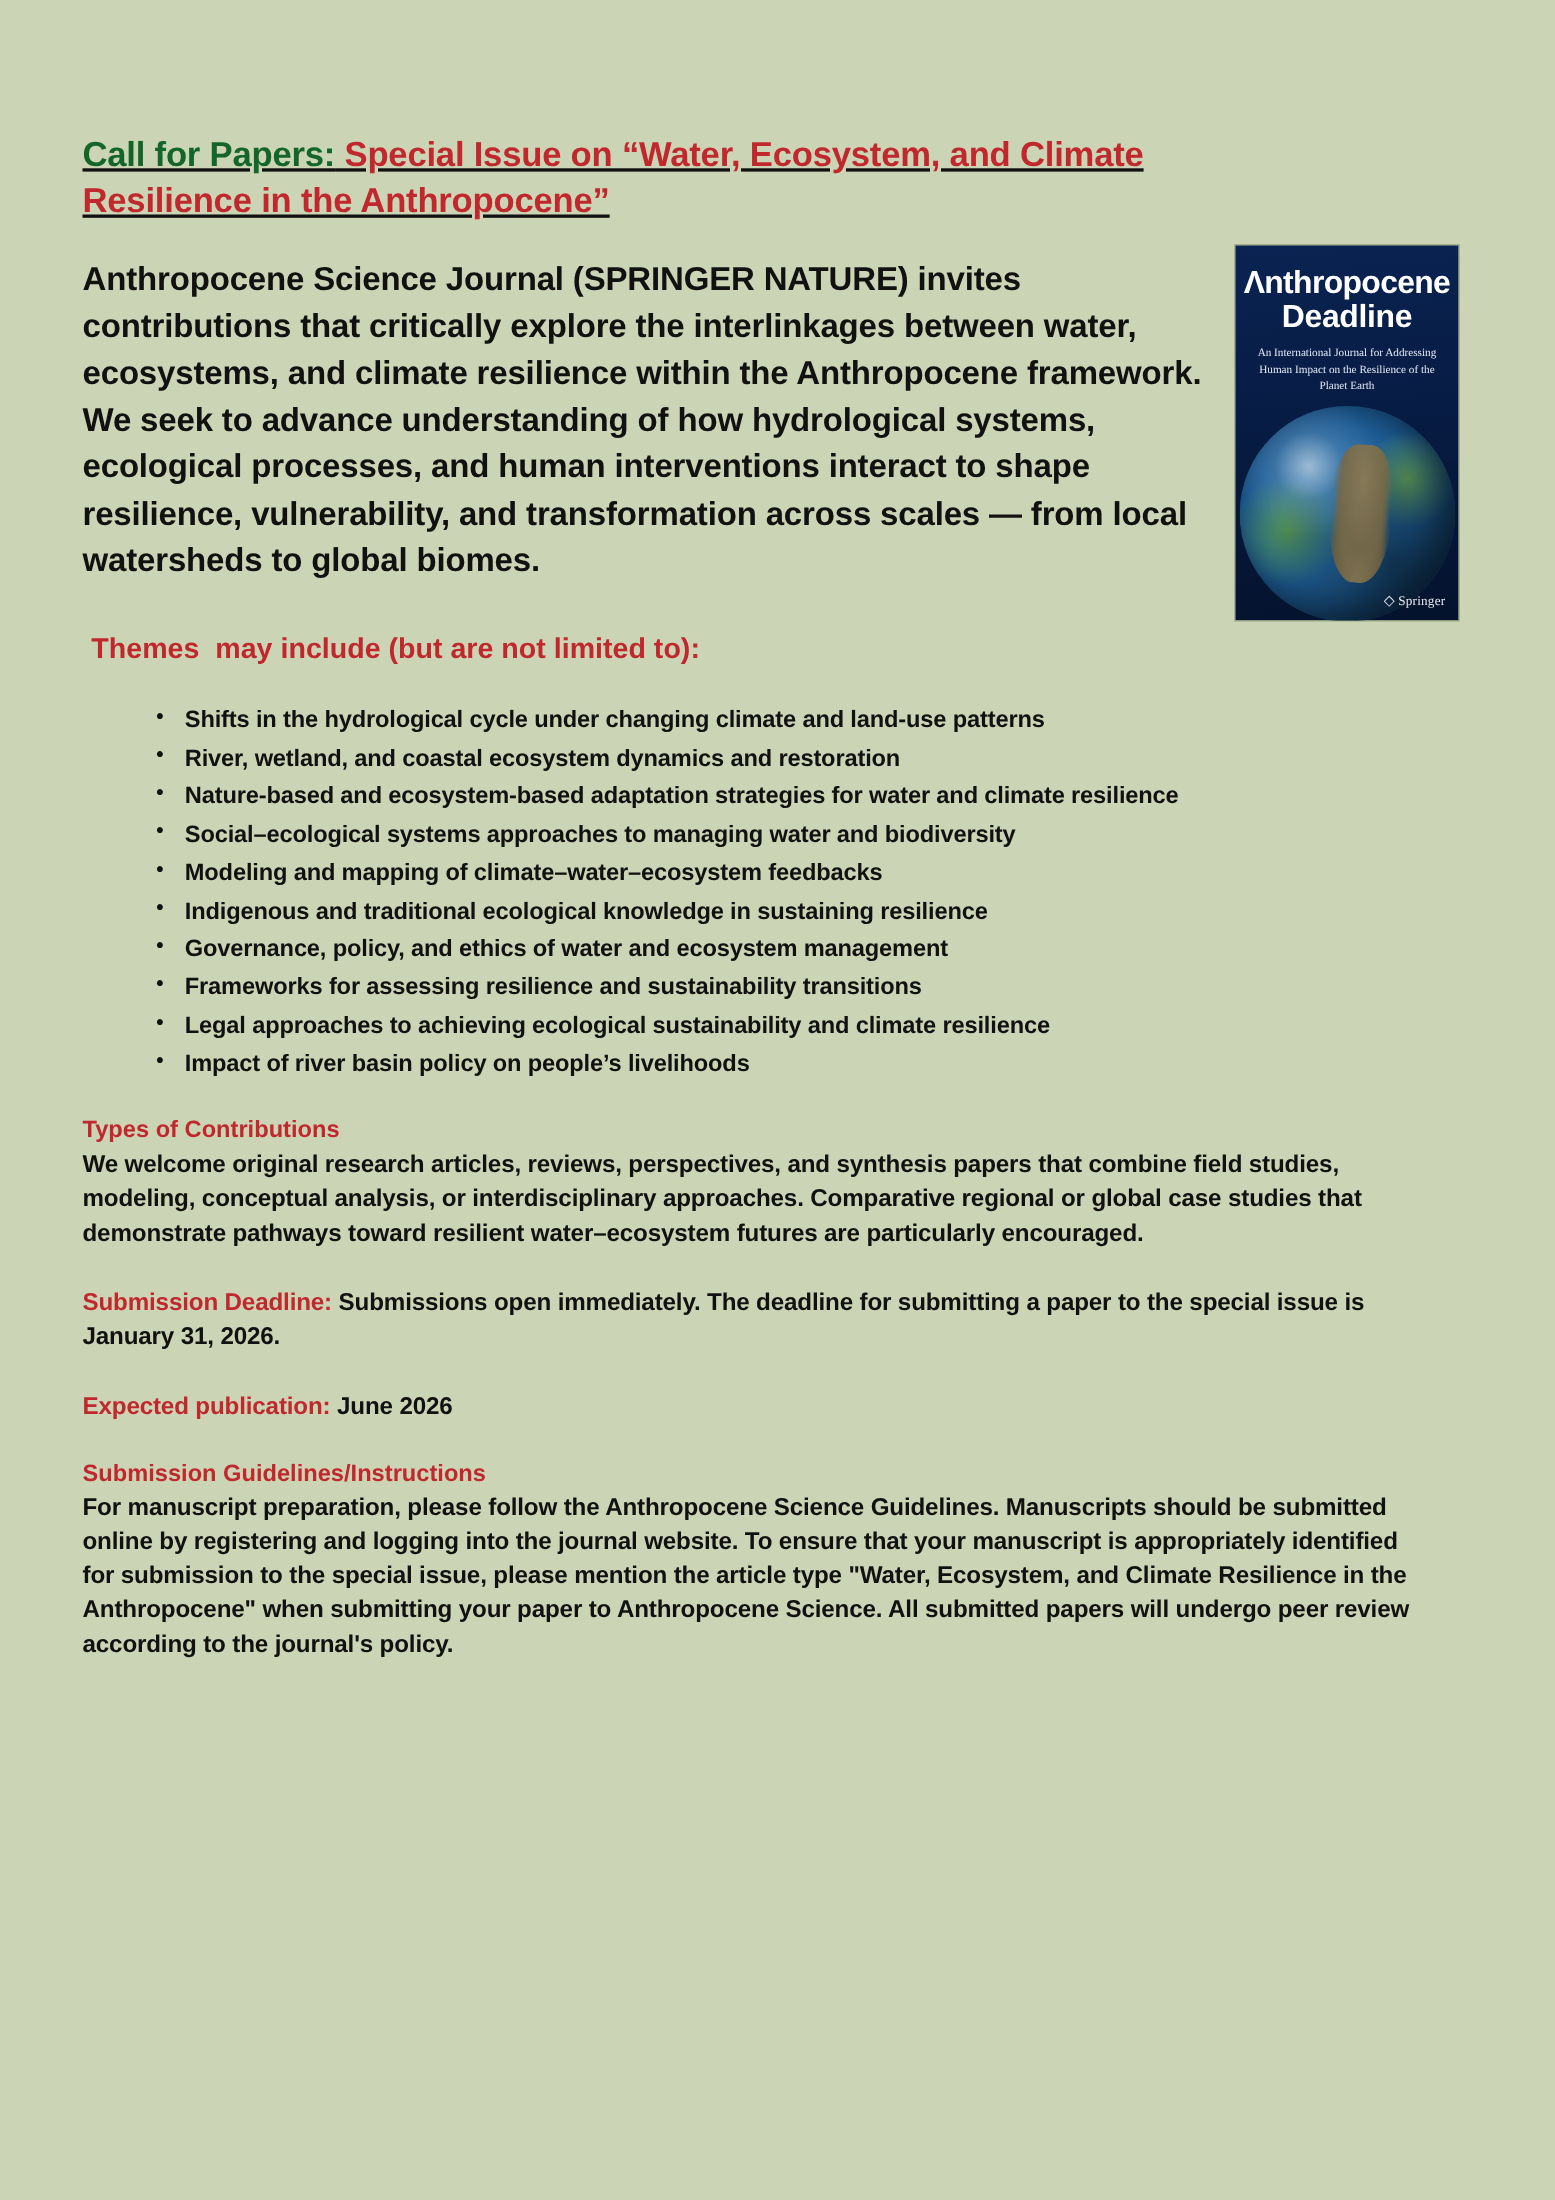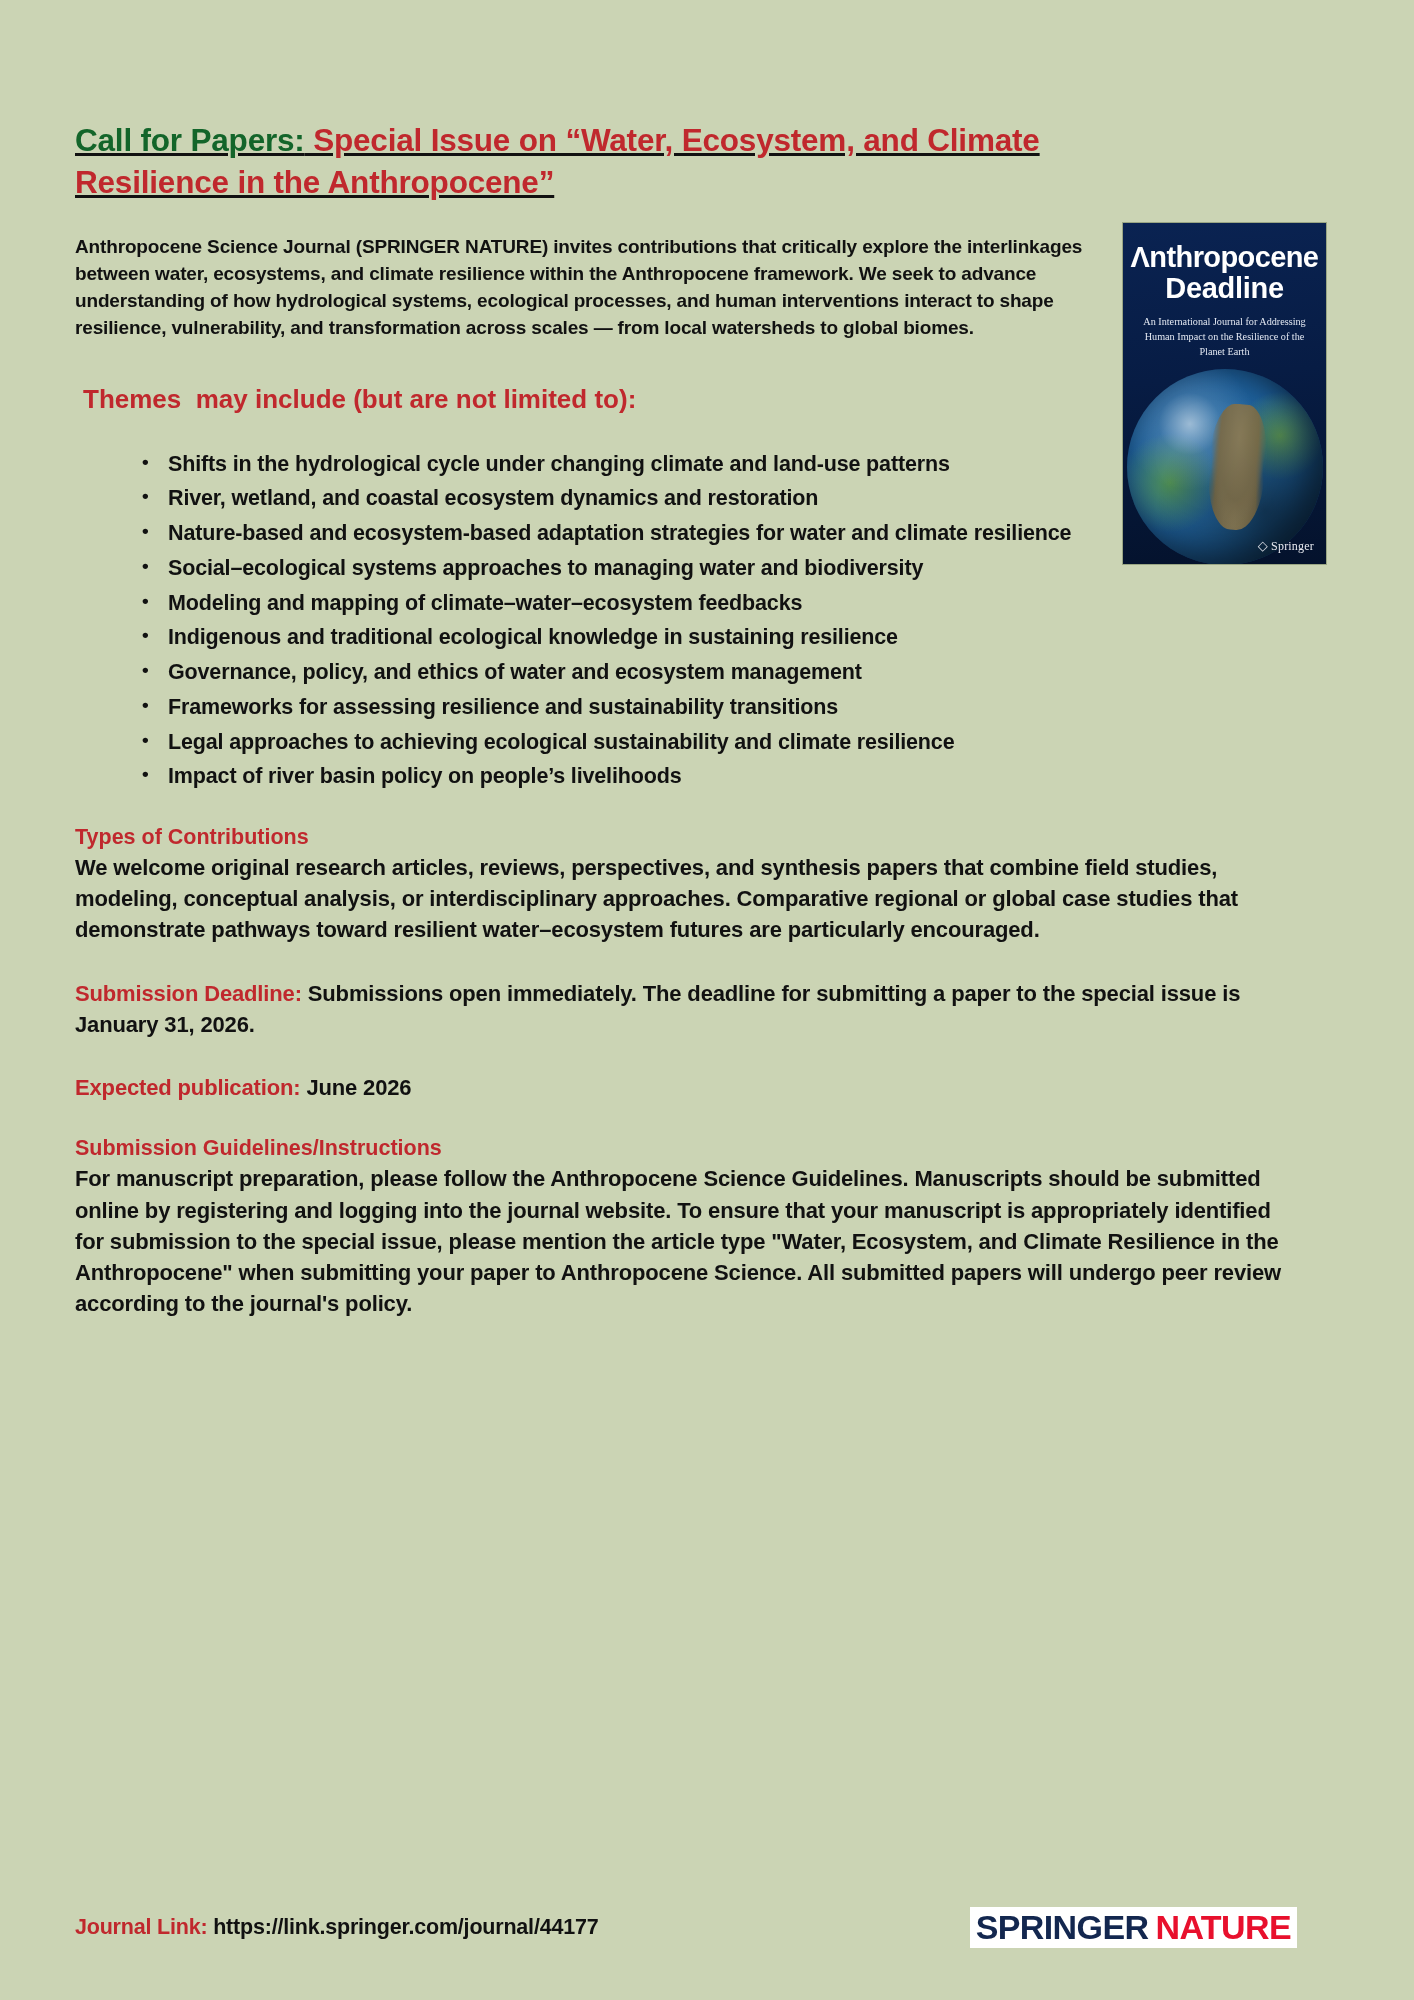--- a/index.html
+++ b/index.html
@@ -117,21 +117,21 @@
   }
   .cover-springer .sp-mark {
     display: inline-block;
     margin-right: 3px;
     font-size: 13px;
   }
 
   
   .intro {
     margin-top: 30px;
-    font-size: 19px;
+    font-size: 30px;
     font-weight: bold;
     line-height: 1.42;
     width: 1043px;
     letter-spacing: -0.15px;
   }
 
   
   .themes-head {
     color: #c0282d;
     font-size: 26px;
@@ -281,21 +281,14 @@
 
   <div class="sec">
     <p class="sec-inline"><span class="inline-head">Expected publication:</span><span> June 2026</span></p>
   </div>
 
   <div class="sec">
     <div class="sec-head">Submission Guidelines/Instructions</div>
     <div class="sec-body">For manuscript preparation, please follow the Anthropocene Science Guidelines. Manuscripts should be submitted online by registering and logging into the journal website. To ensure that your manuscript is appropriately identified for submission to the special issue, please mention the article type "Water, Ecosystem, and Climate Resilience in the Anthropocene" when submitting your paper to Anthropocene Science. All submitted papers will undergo peer review according to the journal's policy.</div>
   </div>
 
-  <div class="footer">
-    <div class="journal-link"><span class="inline-head">Journal Link:</span><span> https://link.springer.com/journal/44177</span></div>
-    <div class="sn-logo">
-      <span class="sn-s">SPRINGER</span>
-      <span class="sn-n">NATURE</span>
-    </div>
-  </div>
 
 </div>
 
 </body></html>

